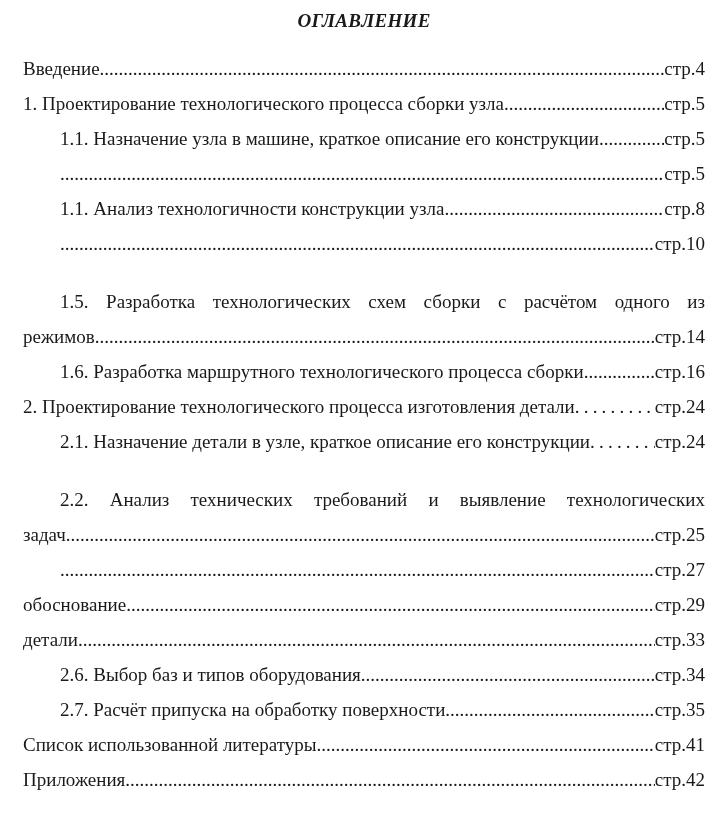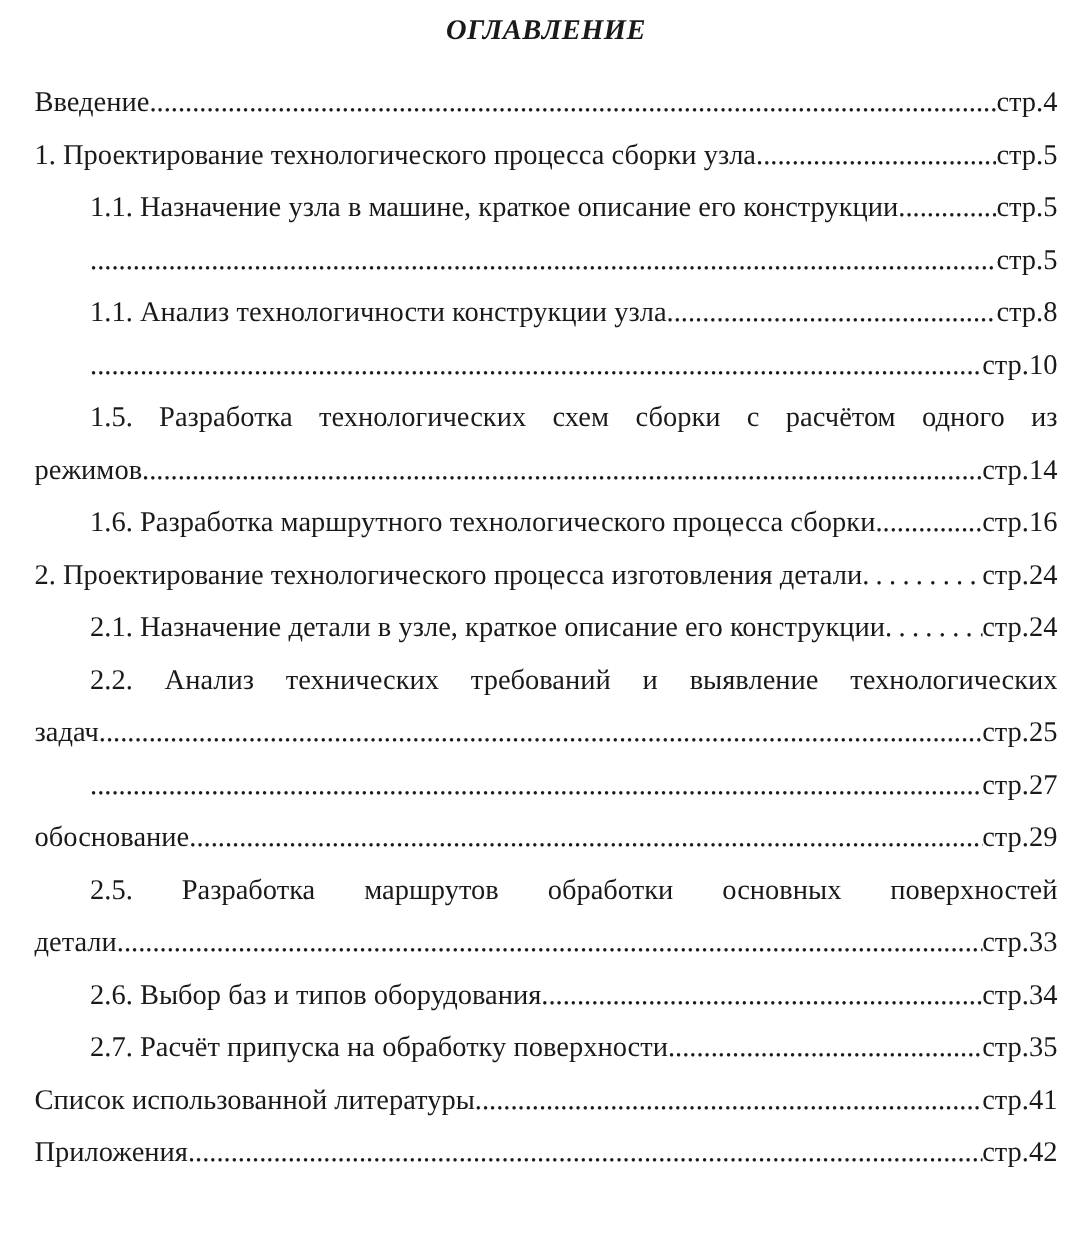--- a/index.html
+++ b/index.html
@@ -53,20 +53,21 @@
     flex: 0 0 auto;
     white-space: nowrap;
   }
   .row.justified {
     display: block;
     text-align: justify;
     text-align-last: justify;
     height: 35px;
     overflow: hidden;
     white-space: normal;
+    margin-top: 23px;
   }
 </style>
 </head>
 <body>
 
 <h1 class="doc-title">ОГЛАВЛЕНИЕ</h1>
 
 <div class="toc" id="toc-list">
     <div class="row">
       <span class="label">Введение</span>
@@ -125,21 +126,20 @@
     </div>
     <div class="row indent">
       <span class="leader">....................................................................................................................................................................................</span>
       <span class="page">стр.27</span>
     </div>
     <div class="row">
       <span class="label">обоснование</span>
       <span class="leader">....................................................................................................................................................................................</span>
       <span class="page">стр.29</span>
     </div>
-    <div class="row justified indent">2.5. Разработка маршрутов обработки основных поверхностей</div>
     <div class="row">
       <span class="label">детали</span>
       <span class="leader">....................................................................................................................................................................................</span>
       <span class="page">стр.33</span>
     </div>
     <div class="row indent">
       <span class="label">2.6. Выбор баз и типов оборудования</span>
       <span class="leader">....................................................................................................................................................................................</span>
       <span class="page">стр.34</span>
     </div>

